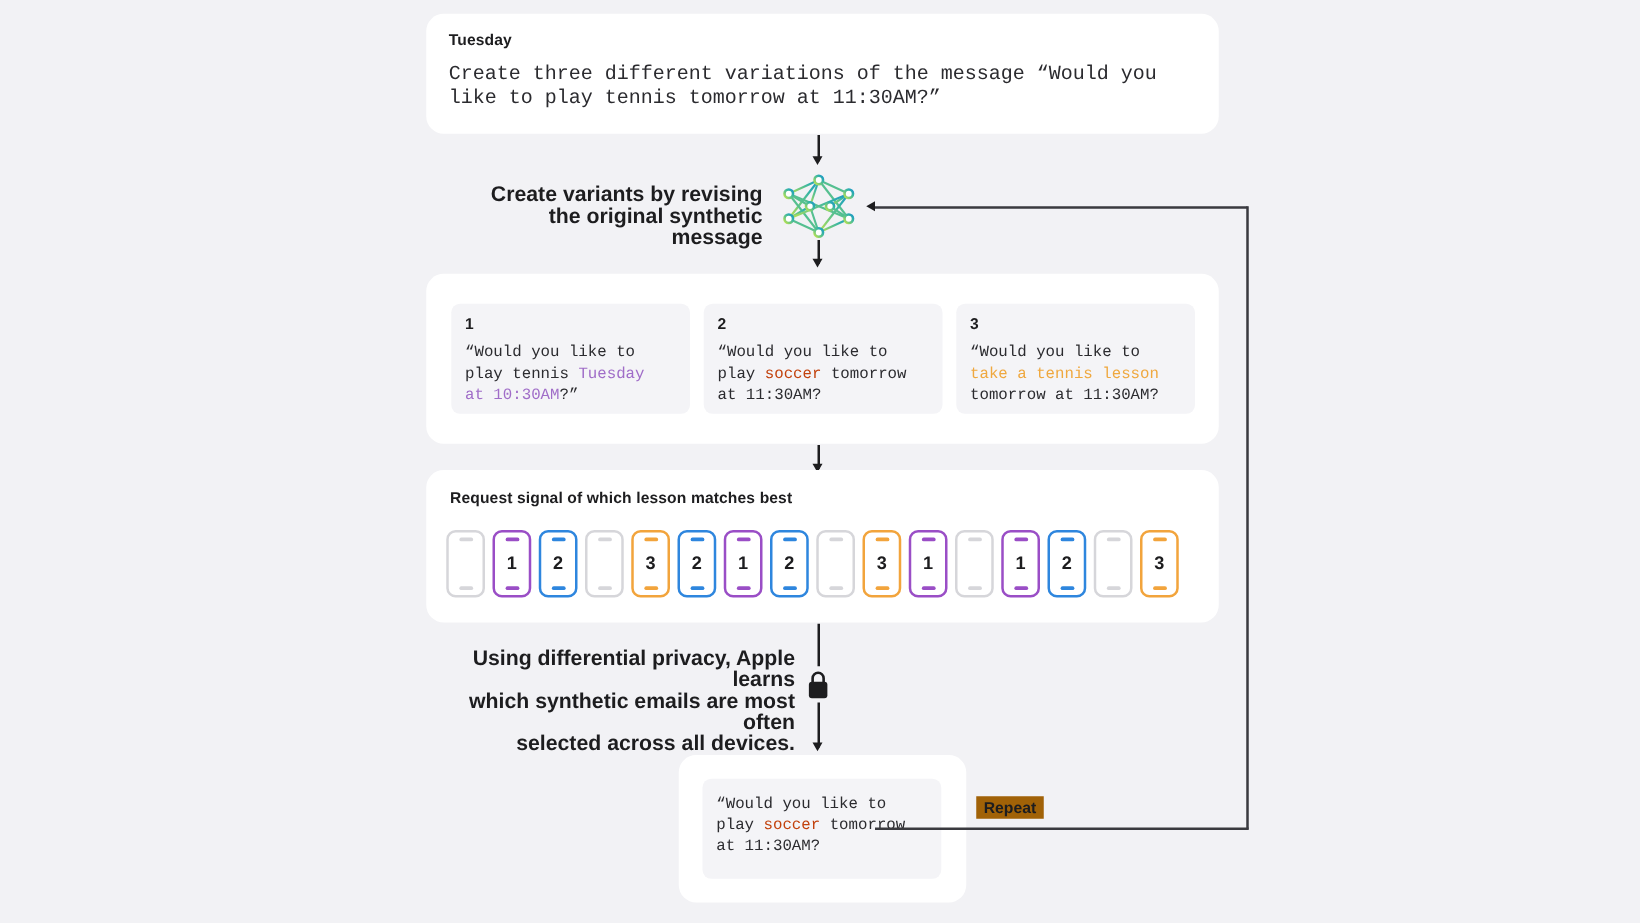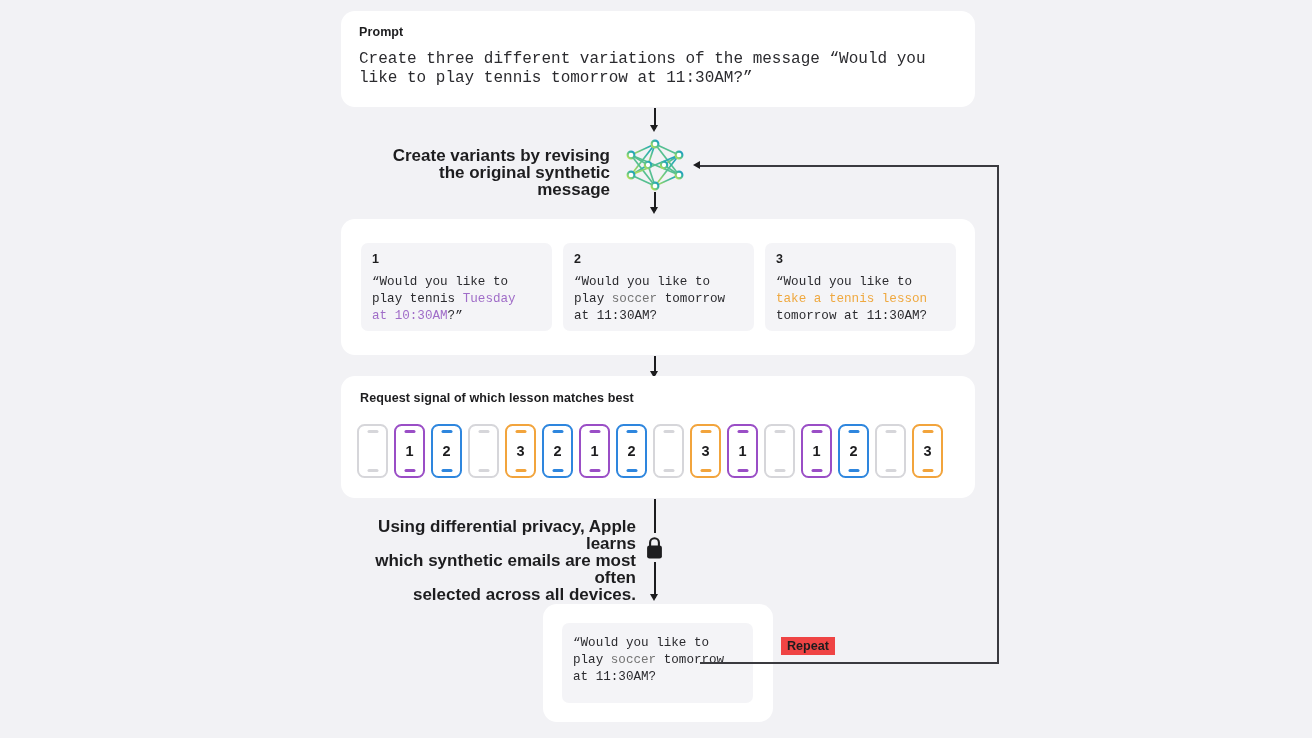--- a/index.html
+++ b/index.html
@@ -116,21 +116,21 @@
   }
   .variant-body {
     margin-top: 8px;
     font-family: "Liberation Mono", "DejaVu Sans Mono", monospace;
     font-size: 12.6px;
     line-height: 17.2px;
     color: #2b2b2f;
     white-space: pre-wrap;
   }
   .hl-purple { color: #a06dc8; }
-  .hl-blue   { color: #737373; }
+  .hl-blue   { color: #c2410c; }
   .hl-orange { color: #efa83f; }
 
   
   #signal-card {
     left: 341px; top: 376px;
     width: 634px; height: 122px;
     padding: 15px 0 0 19px;
   }
   #phone-row {
     position: absolute;
@@ -202,31 +202,31 @@
     white-space: pre-wrap;
   }
 
   
   #repeat-label {
     position: absolute;
     left: 781px; top: 637px;
     font-size: 12.6px;
     font-weight: bold;
     color: #1d1d1f;
-    background: #ef4444;
+    background: #a16207;
     padding: 2px 6px;
   }
 </style>
 </head>
 <body>
 
 <div class="stage">
 
   <div class="card" id="prompt-card">
-    <div class="card-label">Prompt</div>
+    <div class="card-label">Tuesday</div>
     <div class="mono" id="prompt-text">Create three different variations of the message “Would you like to play tennis tomorrow at 11:30AM?”</div>
   </div>
 
   <div class="arrow-v" style="left:654px; top:108px; height:21px;"></div>
   <div class="arrow-head-down" style="left:650px; top:125px;"></div>
 
   <div class="step-text" id="nn-label" style="white-space:pre-line;">Create variants by revising
 the original synthetic message</div>
 
   <div id="nn-icon">

